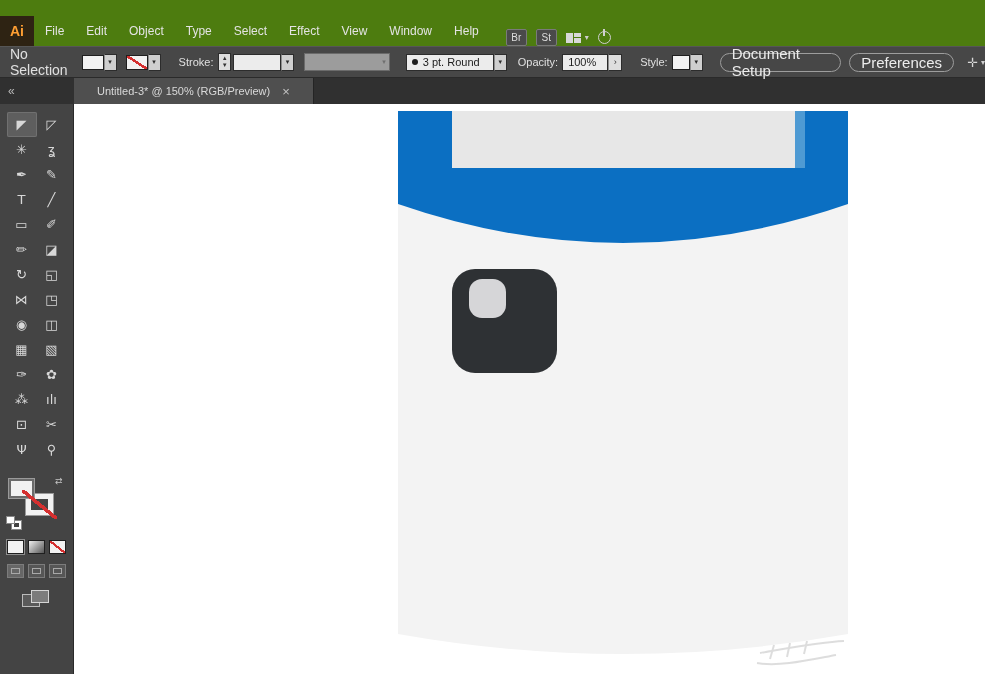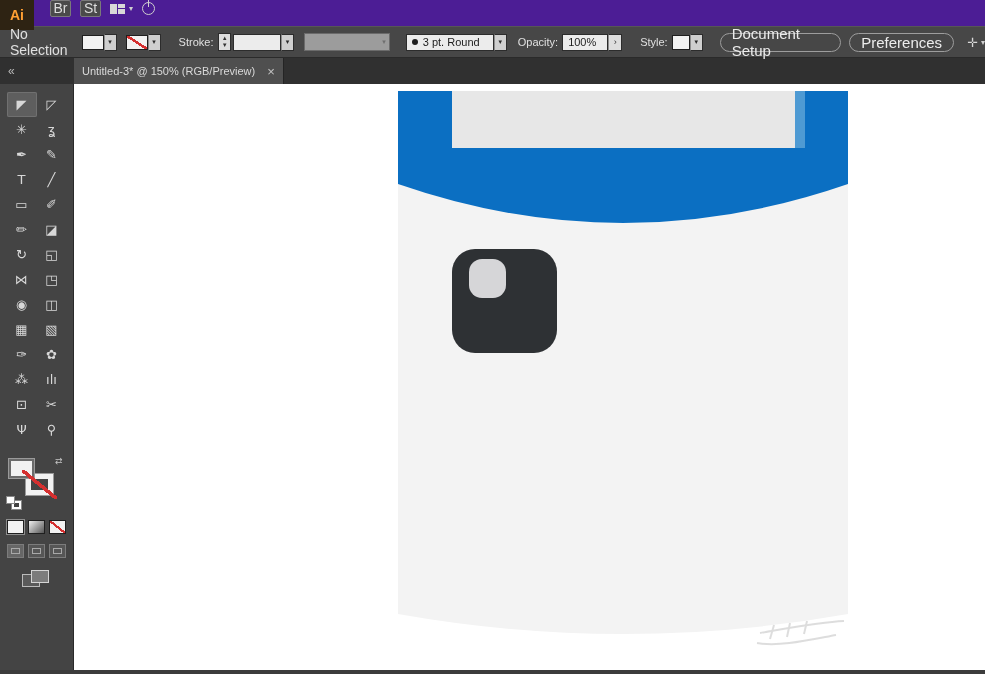--- a/index.html
+++ b/index.html
@@ -1,26 +1,26 @@
 <!DOCTYPE html>
 <html><head>
 <meta charset="utf-8">
 <style>
   * { margin:0; padding:0; box-sizing:border-box; }
   html,body { width:985px; height:674px; overflow:hidden; }
   body { font-family:"Liberation Sans","DejaVu Sans",sans-serif; background:#3c3c3c; }
 
   
-  .menubar { height:26px; background:#4c1d95; display:flex; align-items:flex-start; }
+  .menubar { height:46px; background:#4d7c0f; display:flex; align-items:flex-end; }
   .ai-logo { width:34px; height:30px; background:#2e2313; color:#ff9f33; font-weight:bold;
              font-size:14px; display:flex; align-items:center; justify-content:center; }
   .menus { display:flex; }
   .menu-item { color:#e4e4e4; font-size:12px; padding:0 11px; line-height:30px; cursor:default; }
   .menubar-right { margin-left:16px; display:flex; align-items:center; gap:9px; }
-  .mb-btn { background:#4a4a4a; border:1px solid #7a7a7a; color:#ddd; font-size:14px;
+  .mb-btn { background:#4a4a4a; border:1px solid #7a7a7a; color:#ddd; font-size:10px;
             width:21px; height:17px; border-radius:2px; text-align:center; line-height:15px; }
   .workspace { display:flex; align-items:center; gap:4px; }
   .ws-icon { display:inline-flex; gap:1px; }
   .ws-icon i { display:block; background:#d8d8d8; }
   .ws-icon i:nth-child(1){ width:7px; height:10px; }
   .ws-icon .col { display:flex; flex-direction:column; gap:1px; }
   .ws-icon .col i { width:7px; height:4.5px; }
   .caret { color:#cfcfcf; font-size:8px; }
   .power-icon { width:13px; height:13px; border:1.5px solid #cfcfcf; border-radius:50%; position:relative; }
   .power-icon::after { content:""; position:absolute; left:4.5px; top:-3px; width:1.5px; height:7px; background:#cfcfcf; }
@@ -52,21 +52,21 @@
   .ctl-btn { margin-left:0; background:transparent; border:1px solid #9d9d9d; color:#ececec;
              font-size:15px; height:19px; border-radius:10px; padding:0 11px;
              display:flex; align-items:center; }
   .align-icon { margin-left:13px; color:#d8d8d8; font-size:13px; display:flex; align-items:center; gap:3px; }
 
   
   .tabbar { height:26px; background:#303030; display:flex; align-items:stretch; }
   .collapse-zone { width:74px; display:flex; align-items:center; padding-left:8px;
                    color:#b9b9b9; font-size:12px; }
   .doc-tab { background:#4f4f4f; color:#d9d9d9; font-size:11px; display:flex; align-items:center;
-             padding:0 8px; gap:12px; border-right:1px solid #242424; }
+             padding:0 23px; gap:12px; border-right:1px solid #242424; }
   .tab-close { color:#c4c4c4; font-size:13px; line-height:1; }
 
   
   .main { display:flex; height:586px; }
   .toolbar { width:74px; background:#444444; border-right:1px solid #2a2a2a;
              padding-top:8px; position:relative; flex:none; }
   .tool-grid { display:grid; grid-template-columns:30px 30px; justify-content:center; row-gap:0; }
   .tool { height:25px; display:flex; align-items:center; justify-content:center;
           color:#d8d8d8; font-size:13px; font-family:"DejaVu Sans",sans-serif; border-radius:2px; }
   .tool.selected { background:#5e5e5e; box-shadow:inset 0 0 0 1px #707070; }
@@ -102,20 +102,31 @@
   .canvas { flex:1; background:#ffffff; position:relative; }
   .canvas svg { display:block; width:911px; height:586px; }
 </style>
 </head>
 <body>
 
 <div class="app">
 
   <div class="menubar">
     <div class="ai-logo">Ai</div>
+    <div class="menus" id="menus">
+        <div class="menu-item">File</div>
+        <div class="menu-item">Edit</div>
+        <div class="menu-item">Object</div>
+        <div class="menu-item">Type</div>
+        <div class="menu-item">Select</div>
+        <div class="menu-item">Effect</div>
+        <div class="menu-item">View</div>
+        <div class="menu-item">Window</div>
+        <div class="menu-item">Help</div>
+      </div>
     <div class="menubar-right">
       <div class="mb-btn">Br</div>
       <div class="mb-btn">St</div>
       <div class="workspace">
         <span class="ws-icon">
           <i></i>
           <span class="col">
               <i></i>
               <i></i>
             </span>

